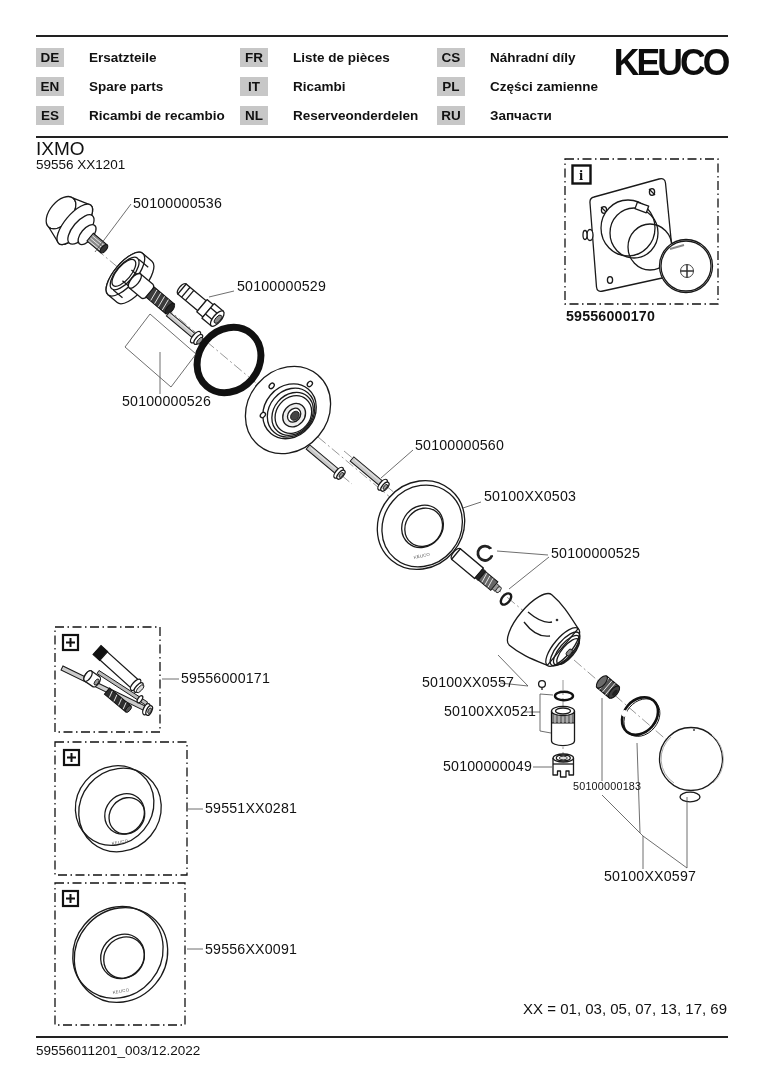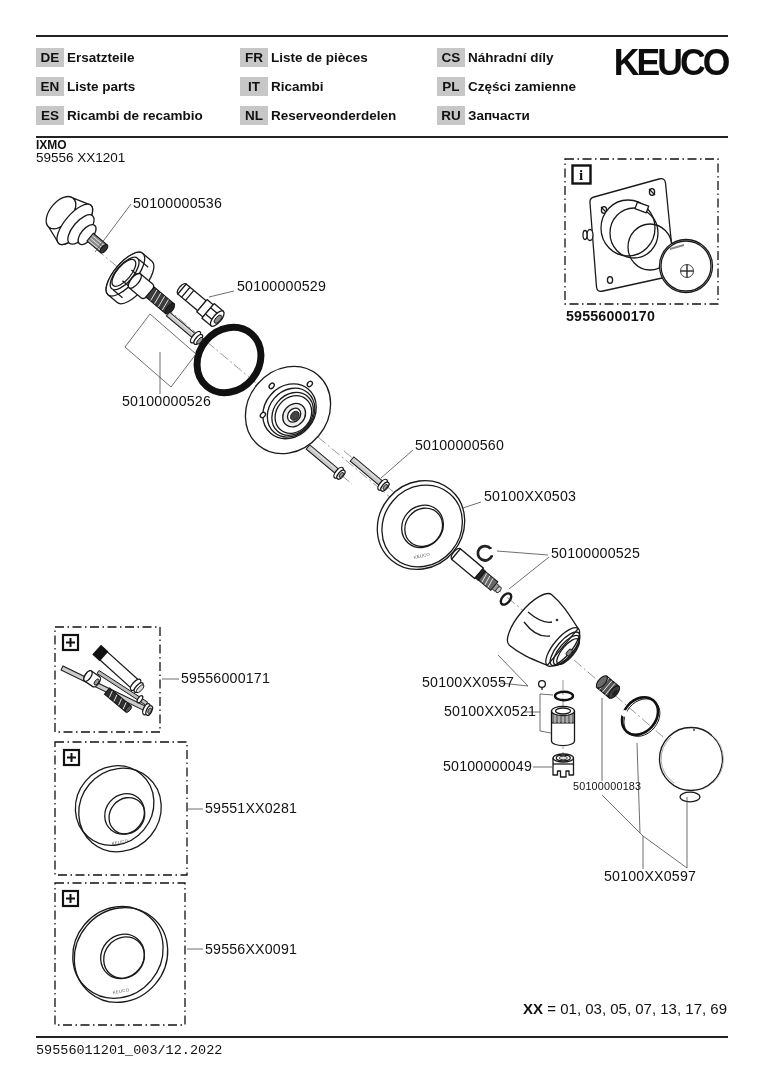--- a/index.html
+++ b/index.html
@@ -4,29 +4,29 @@
 <style>
   html,body{margin:0;padding:0;background:#fff;}
   #page{position:relative;width:764px;height:1080px;background:#ffffff;overflow:hidden;
         font-family:"Liberation Sans",sans-serif;color:#111;border-radius:20px;}
   .rule{position:absolute;left:36px;width:692px;background:#222;}
   
   .lang-col{position:absolute;top:48px;display:flex;flex-direction:column;gap:10px;}
   .lang-row{display:flex;align-items:center;height:19px;}
   .lang-code{background:#c7c7c7;color:#111;font-weight:bold;font-size:13.5px;
              width:28px;height:19px;display:flex;align-items:center;justify-content:center;}
-  .lang-label{font-weight:bold;font-size:13.5px;margin-left:3px;white-space:nowrap;}
+  .lang-label{font-weight:bold;font-size:13.5px;margin-left:25px;white-space:nowrap;}
   #brand-logo{position:absolute;top:42px;right:36px;font-size:37px;font-weight:bold;
               letter-spacing:-3px;transform:scaleX(.96);transform-origin:right;color:#0d0d0d;}
   #title-block{position:absolute;left:36px;top:139px;line-height:1;}
-  #series{font-size:12px;font-weight:bold;}
+  #series{font-size:19px;font-weight:normal;}
   #model{font-size:13.5px;}
   #variant-note{position:absolute;right:37px;top:1000px;font-size:15px;}
-  #variant-note b{font-weight:bold;}
-  #doc-id{position:absolute;left:36px;top:1043px;font-size:13.5px;font-family:Liberation Mono, monospace;}
+  #variant-note b{font-weight:normal;}
+  #doc-id{position:absolute;left:36px;top:1043px;font-size:13.5px;}
   svg{position:absolute;left:0;top:0;}
   
   .p{fill:#fff;stroke:#1a1a1a;stroke-width:1.3;stroke-linejoin:round;}
   .pn{fill:none;stroke:#1a1a1a;stroke-width:1.3;}
   .ld{stroke:#4a4a4a;stroke-width:.8;fill:none;}
   .ax{stroke:#8c8c8c;stroke-width:.9;fill:none;stroke-dasharray:10 3 2 3;}
   .dd{fill:none;stroke:#111;stroke-width:1.3;stroke-dasharray:9 3.5 1.5 3.5;}
   .hatch{stroke:#e8e8e8;stroke-width:.9;}
   .lbl{font-family:"Liberation Sans",sans-serif;font-size:14.2px;fill:#121212;letter-spacing:.2px;}
   .lbl-sm{font-size:10.8px;}
@@ -43,21 +43,21 @@
   <div class="rule" style="top:136px;height:1.7px;"></div>
   <div class="rule" style="top:1036px;height:2px;"></div>
 
   <div class="lang-col" style="left:36px;">
     <div class="lang-row">
       <span class="lang-code">DE</span>
       <span class="lang-label">Ersatzteile</span>
     </div>
     <div class="lang-row">
       <span class="lang-code">EN</span>
-      <span class="lang-label">Liste parts</span>
+      <span class="lang-label">Spare parts</span>
     </div>
     <div class="lang-row">
       <span class="lang-code">ES</span>
       <span class="lang-label">Ricambi de recambio</span>
     </div>
   </div>
   <div class="lang-col" style="left:437px;">
     <div class="lang-row">
       <span class="lang-code">CS</span>
       <span class="lang-label">Náhradní díly</span>

